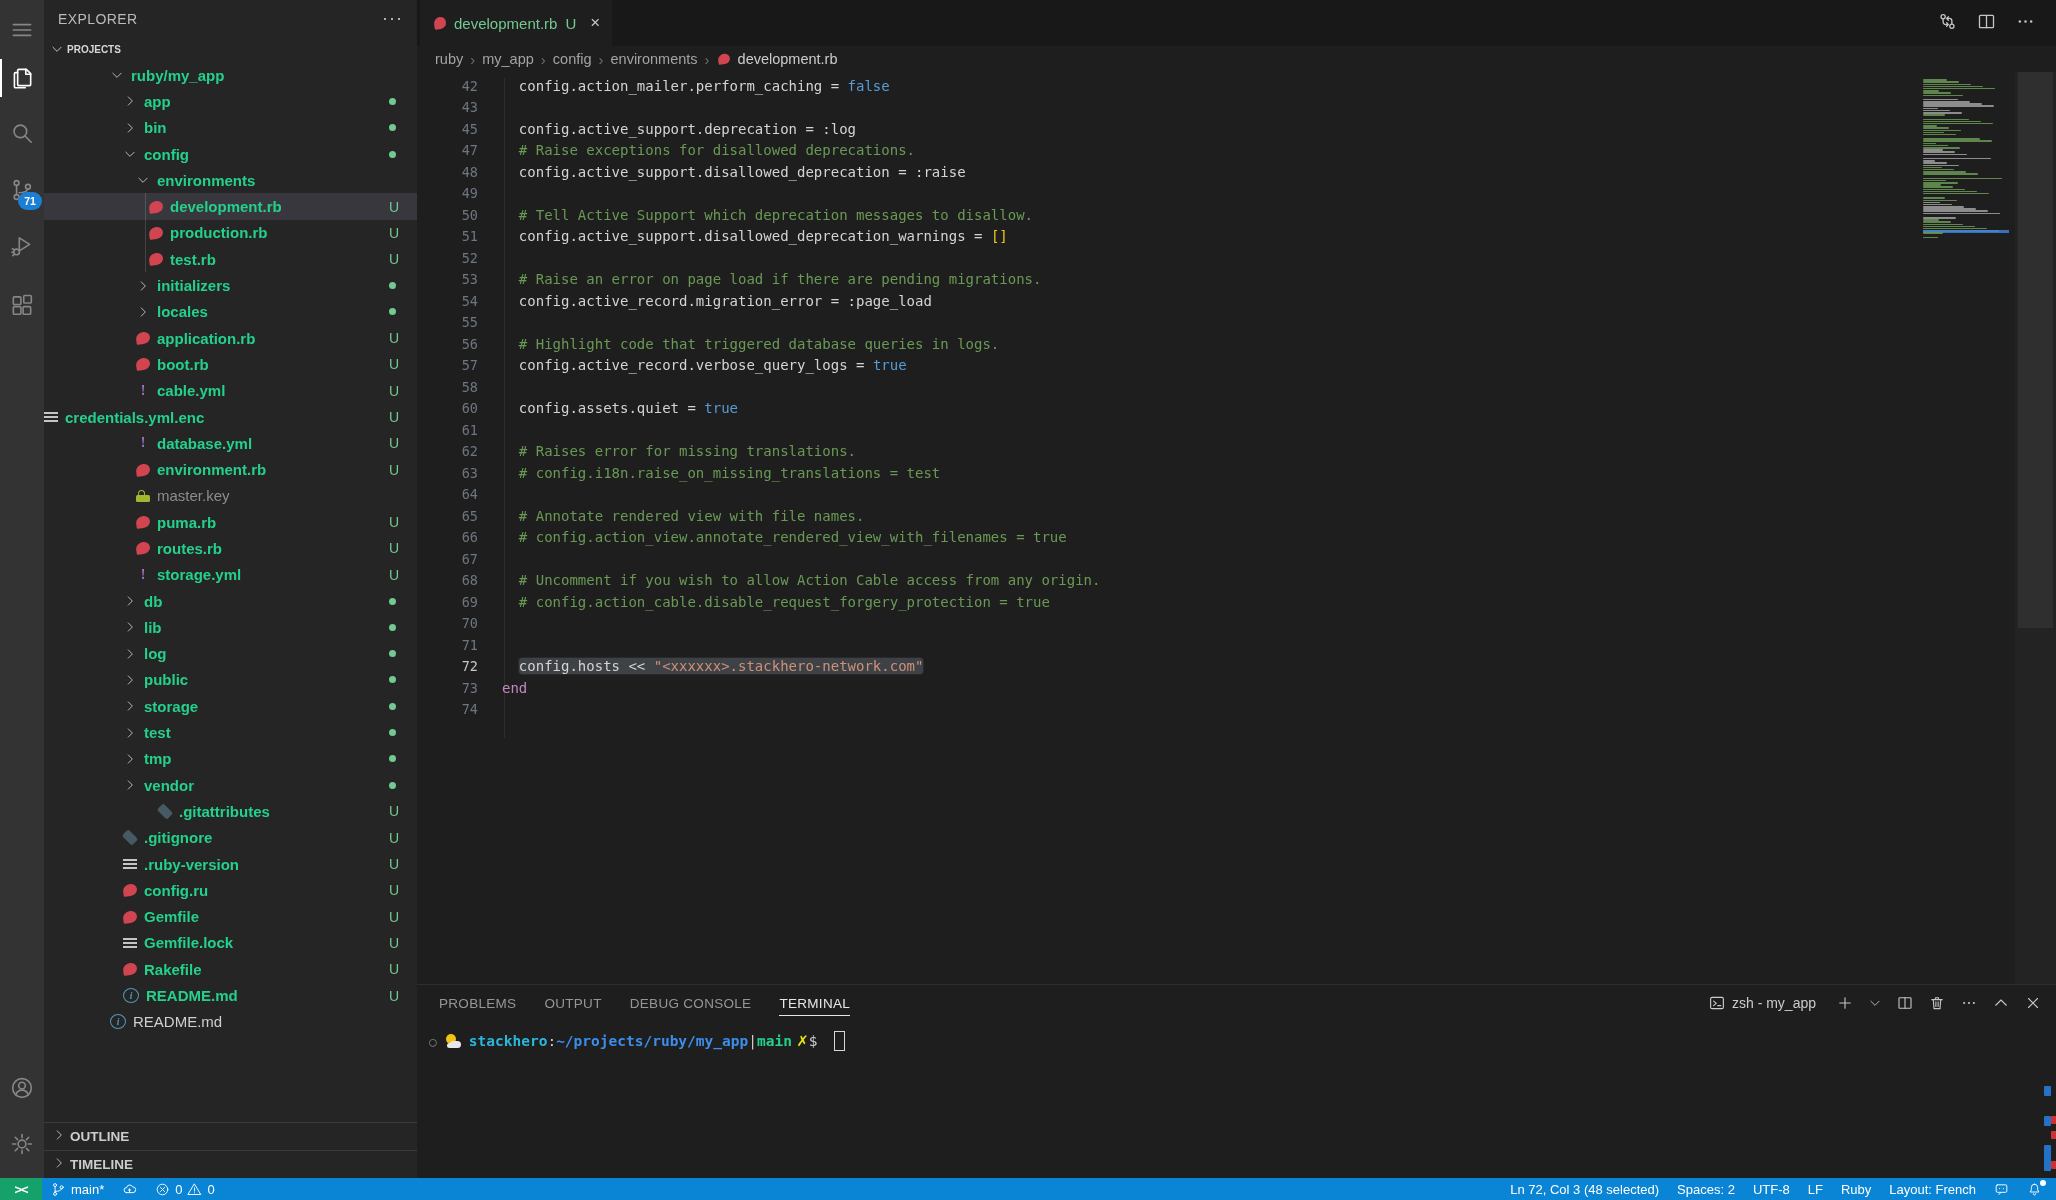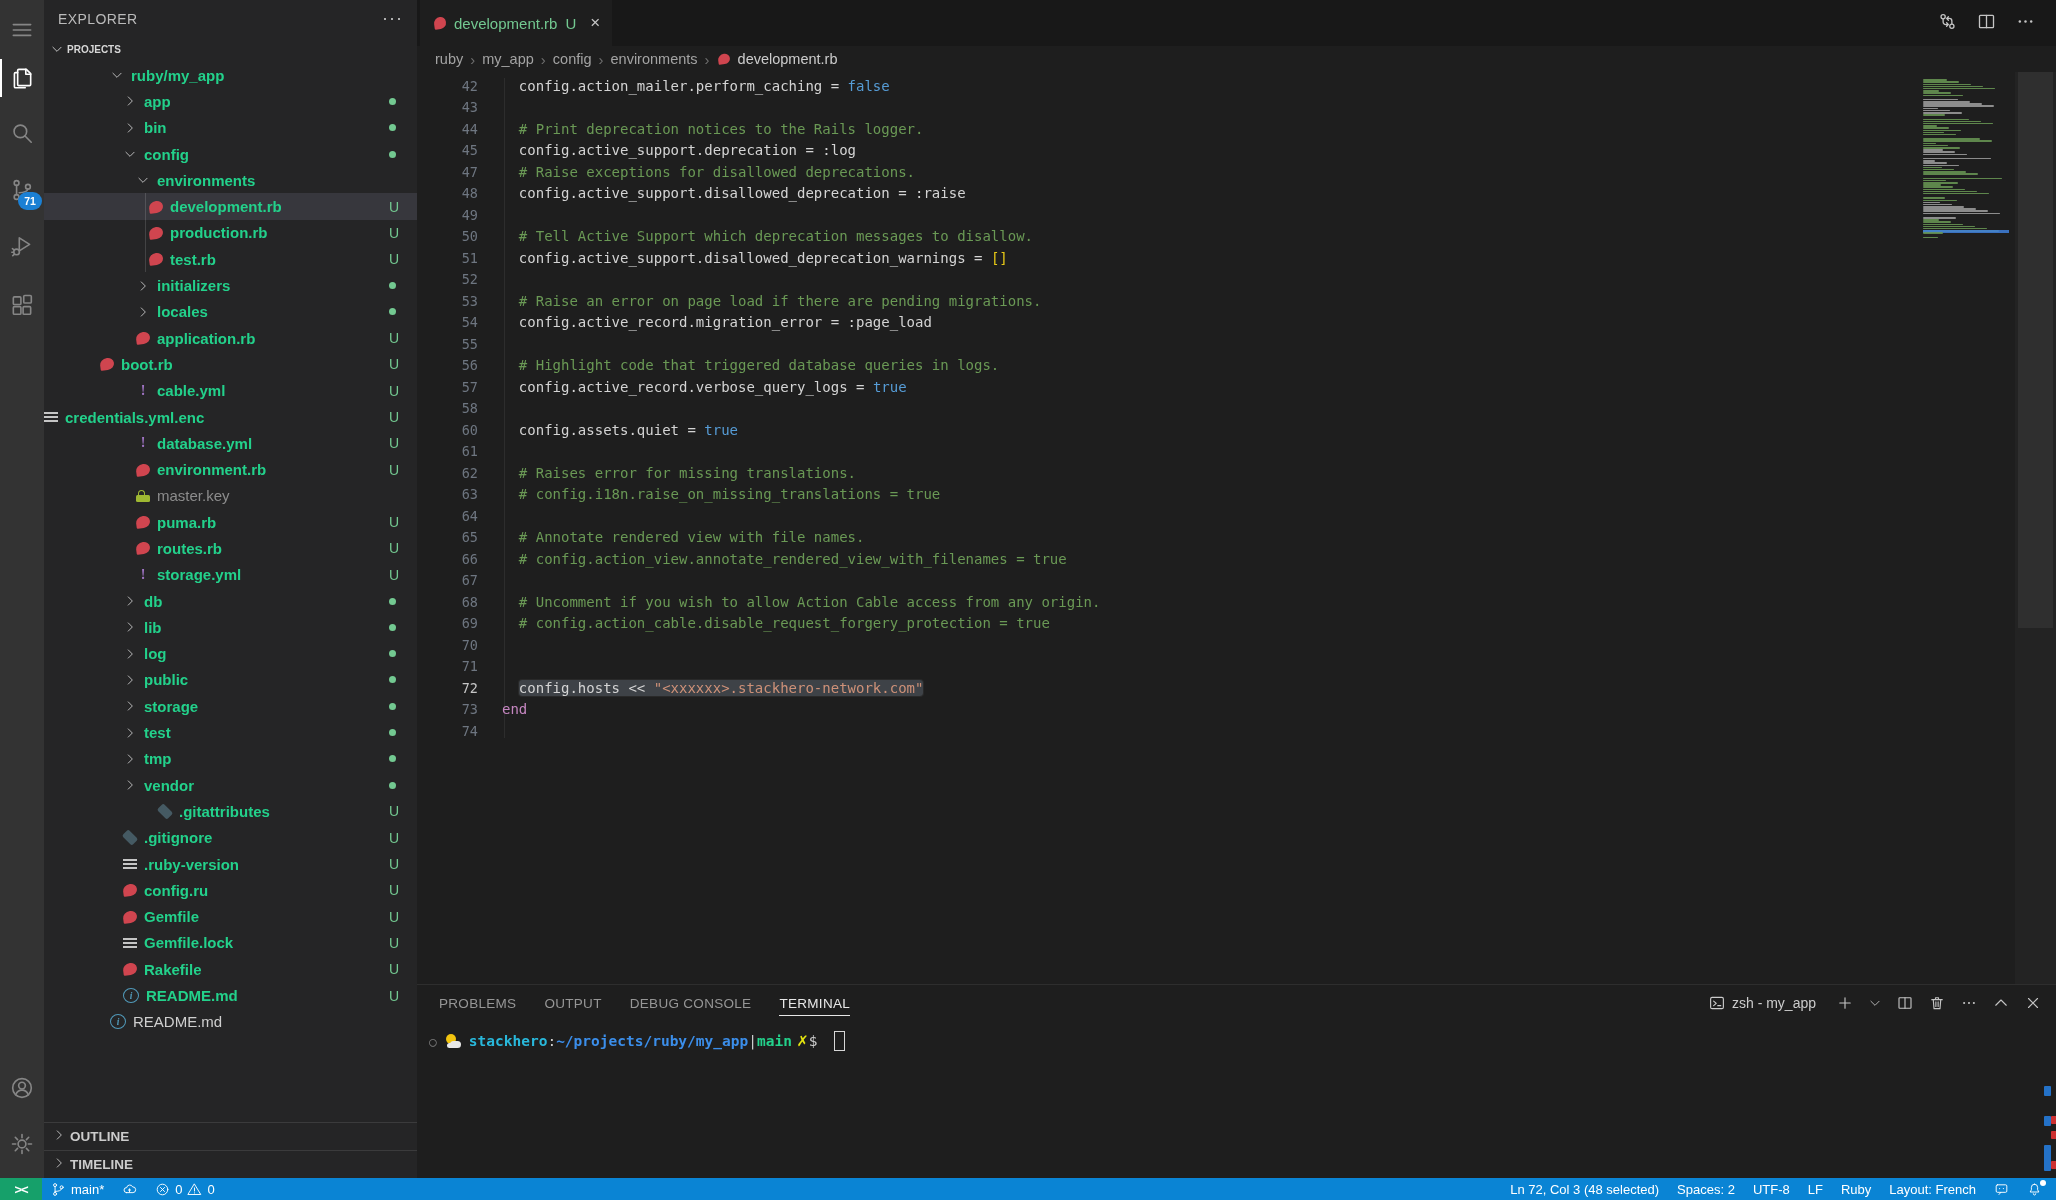--- a/index.html
+++ b/index.html
@@ -254,21 +254,21 @@
             </svg>
           </span>
           <span class="t-green">locales</span>
           <span class="badge-dot"></span>
         </div>
         <div class="trow" style="padding-left: 92px;">
           <span class="fi fi-ruby"></span>
           <span class="t-green">application.rb</span>
           <span class="badge-u">U</span>
         </div>
-        <div class="trow" style="padding-left: 56px;">
+        <div class="trow" style="padding-left: 92px;">
           <span class="fi fi-ruby"></span>
           <span class="t-green">boot.rb</span>
           <span class="badge-u">U</span>
         </div>
         <div class="trow" style="padding-left: 92px;">
           <span class="fi fi-excl">!</span>
           <span class="t-green">cable.yml</span>
           <span class="badge-u">U</span>
         </div>
         <div class="trow" style="">
@@ -482,24 +482,20 @@
       <div id="code">
           <div class="code-line">
             <span class="ln">42</span>
             <pre class="ct"><span class="tk-c">  config.action_mailer.perform_caching = </span><span class="tk-b">false</span></pre>
           </div>
           <div class="code-line">
             <span class="ln">43</span>
             <pre class="ct"></pre>
           </div>
           <div class="code-line">
-            <span class="ln">44</span>
-            <pre class="ct"><span class="tk-cm">  # Print deprecation notices to the Rails logger.</span></pre>
-          </div>
-          <div class="code-line">
             <span class="ln">45</span>
             <pre class="ct"><span class="tk-c">  config.active_support.deprecation = :log</span></pre>
           </div>
           <div class="code-line">
             <span class="ln">47</span>
             <pre class="ct"><span class="tk-cm">  # Raise exceptions for disallowed deprecations.</span></pre>
           </div>
           <div class="code-line">
             <span class="ln">48</span>
             <pre class="ct"><span class="tk-c">  config.active_support.disallowed_deprecation = :raise</span></pre>
@@ -551,21 +547,21 @@
           <div class="code-line">
             <span class="ln">61</span>
             <pre class="ct"></pre>
           </div>
           <div class="code-line">
             <span class="ln">62</span>
             <pre class="ct"><span class="tk-cm">  # Raises error for missing translations.</span></pre>
           </div>
           <div class="code-line">
             <span class="ln">63</span>
-            <pre class="ct"><span class="tk-cm">  # config.i18n.raise_on_missing_translations = true</span></pre>
+            <pre class="ct"><span class="tk-cm">  # config.i18n.raise_on_missing_translations = test</span></pre>
           </div>
           <div class="code-line">
             <span class="ln">64</span>
             <pre class="ct"></pre>
           </div>
           <div class="code-line">
             <span class="ln">65</span>
             <pre class="ct"><span class="tk-cm">  # Annotate rendered view with file names.</span></pre>
           </div>
           <div class="code-line">

